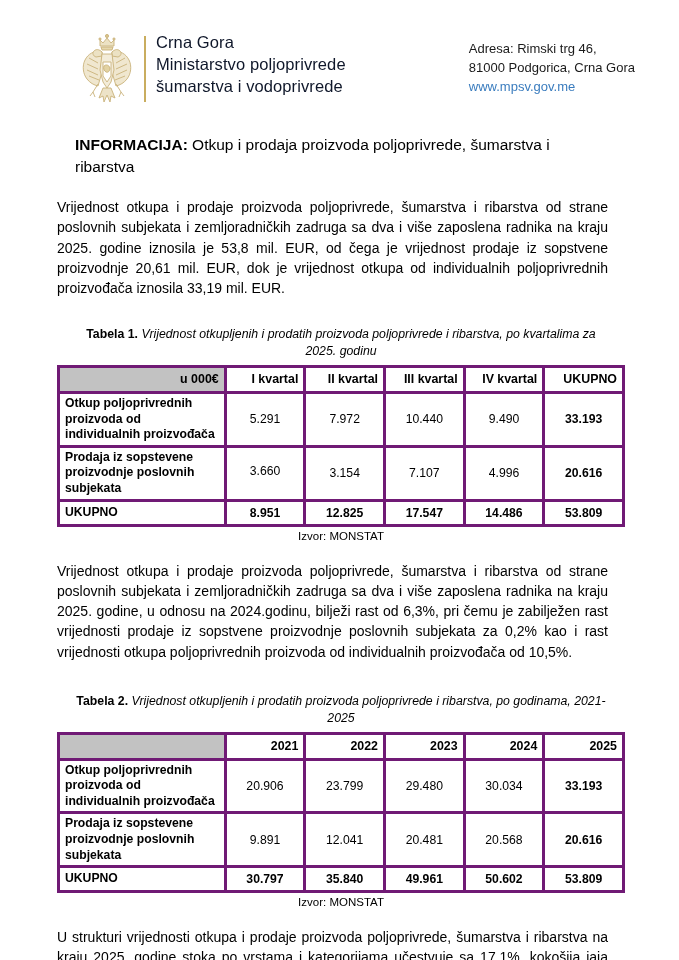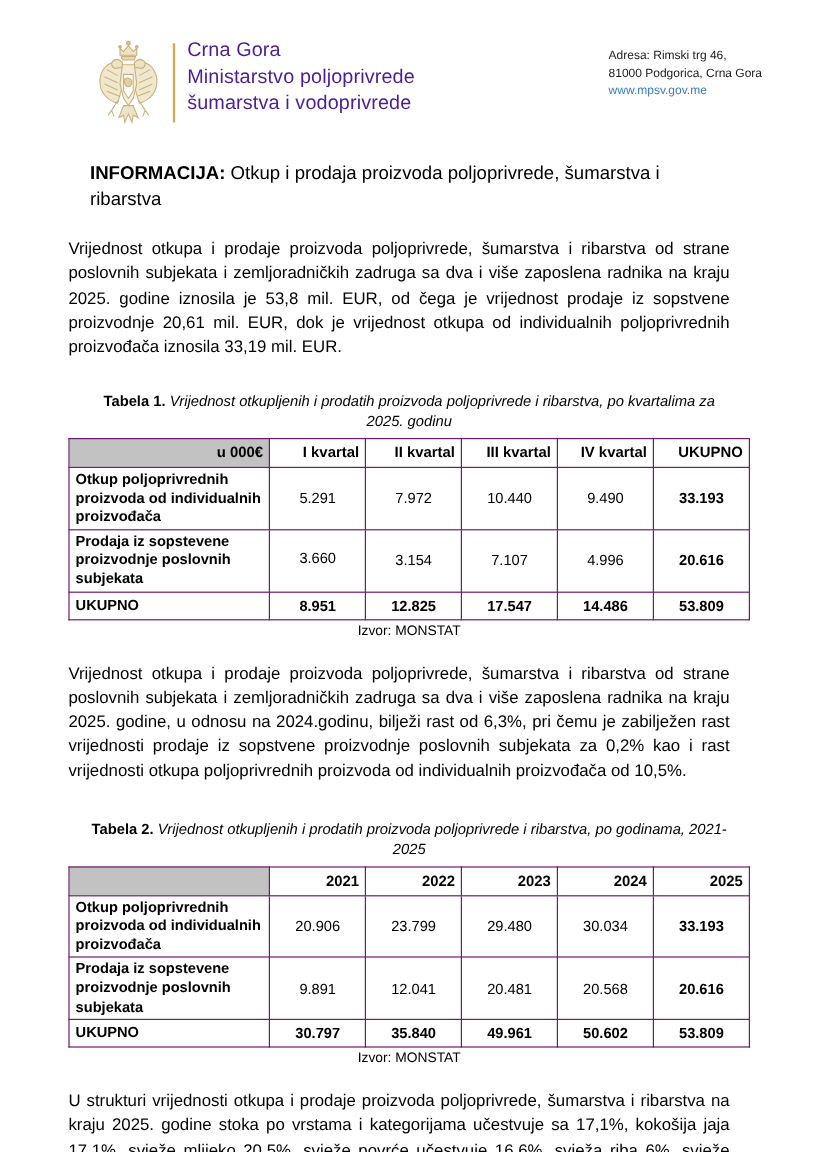--- a/index.html
+++ b/index.html
@@ -45,27 +45,27 @@
     background: #c9ad5f;
     margin: 4px 0 6px 8px;
     flex: 0 0 2px;
   }
   .brand-text {
     padding-left: 10px;
     line-height: 1.32;
   }
   .brand-text .line {
     font-size: 16.5px;
-    color: #4c1d95;
+    color: #0f172a;
     white-space: nowrap;
     letter-spacing: 0.1px;
   }
   .address {
     text-align: left;
-    font-size: 10px;
+    font-size: 13px;
     line-height: 1.45;
     color: #1a1a1a;
     padding-top: 8px;
   }
   .address .weblink {
     color: #3a7cbe;
     text-decoration: none;
     display: inline-block;
   }
 
@@ -109,21 +109,21 @@
   }
 
   
   table.data {
     border-collapse: collapse;
     width: 100%;
     table-layout: fixed;
     font-size: 12.2px;
   }
   table.data td, table.data th {
-    border: 1px solid #701a75;
+    border: 3px solid #701a75;
     padding: 2px 5px;
     vertical-align: middle;
   }
   table.data col.c-label { width: 29.5%; }
   table.data col.c-num   { width: 14.1%; }
 
   th.hd-label {
     background: #c2c2c2;
     text-align: right;
     font-weight: bold;

